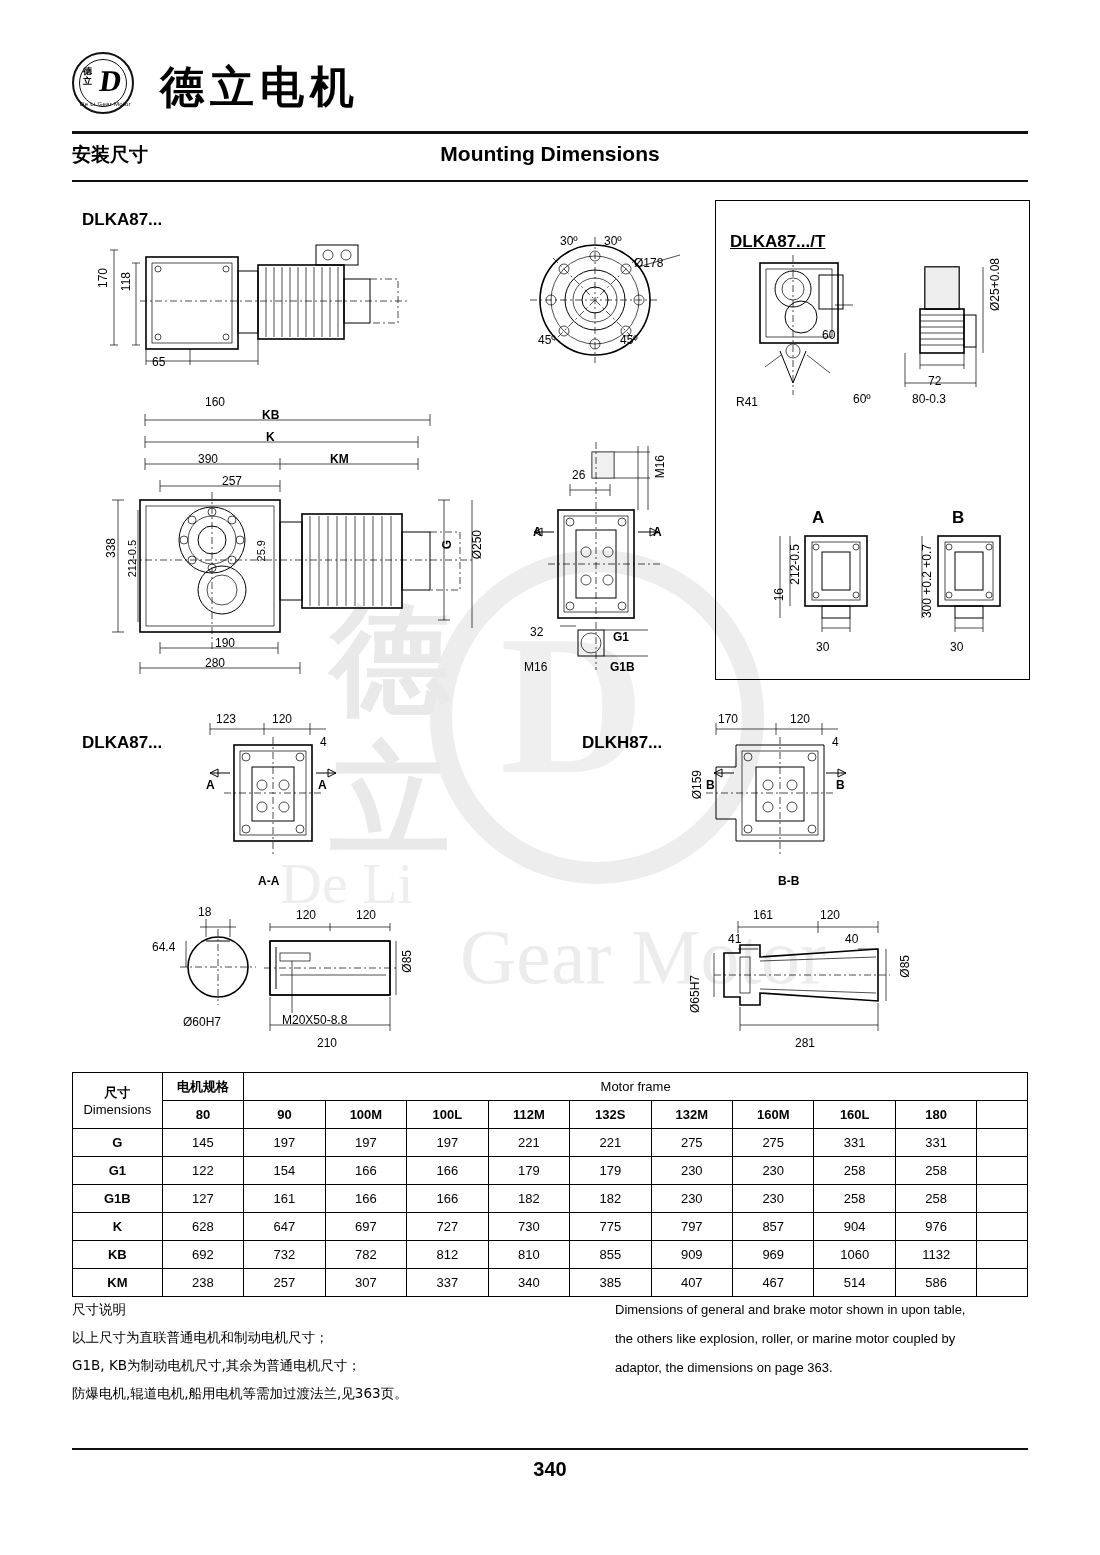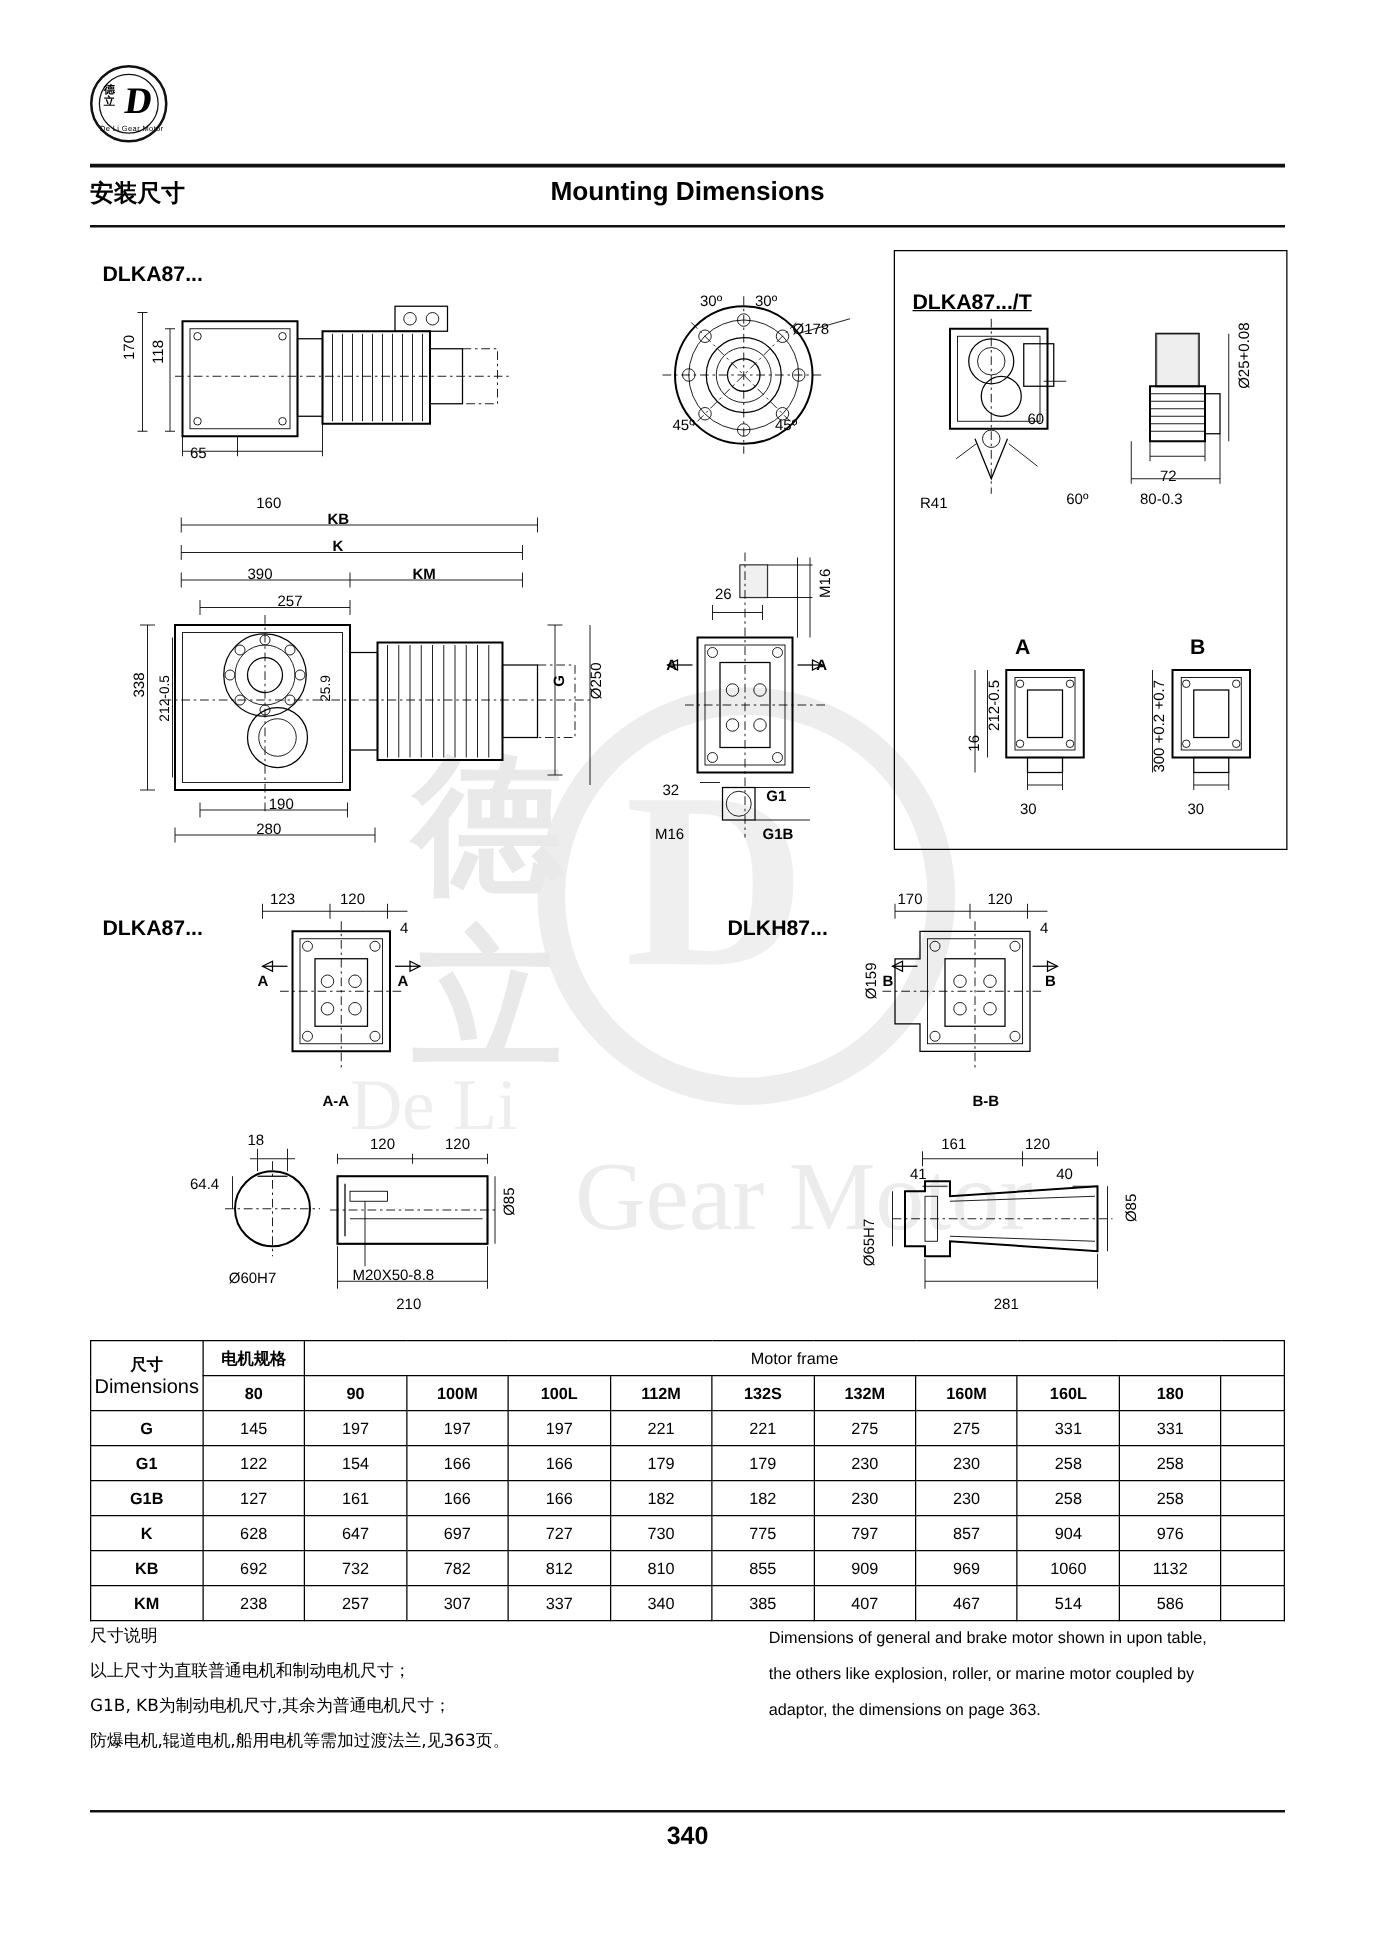--- a/index.html
+++ b/index.html
@@ -103,20 +103,21 @@
     <div class="t2">Gear Motor</div>
   </div>
 
   <div class="hdr">
     <div class="logo-badge">
       <div class="inner"></div>
       <div class="cn"><span>德</span><br><span>立</span></div>
       <div class="dl">D</div>
       <div class="sub">De Li Gear Motor</div>
     </div>
+    <div class="brand-cn">德立电机</div>
   </div>
   <div class="hdr-rule"></div>
   <div class="sec-cn">安装尺寸</div>
   <div class="sec-en">Mounting Dimensions</div>
   <div class="hdr-rule2"></div>
 
   <div class="ttl" style="left:82px;top:210px;">DLKA87...</div>
   <div class="ttl" style="left:730px;top:232px;text-decoration:underline;">DLKA87.../T</div>
   <div class="ttl" style="left:82px;top:733px;">DLKA87...</div>
   <div class="ttl" style="left:582px;top:733px;">DLKH87...</div>
@@ -544,21 +545,21 @@
   <div class="lbl" style="left:845px;top:932px;">40</div>
   <div class="lbl vert" style="left:688px;top:975px;">Ø65H7</div>
   <div class="lbl vert" style="left:898px;top:955px;">Ø85</div>
   <div class="lbl" style="left:795px;top:1036px;">281</div>
 
   <table class="dims">
     <tbody id="tbody-dims">
         <tr>
           <td class="cw0" rowspan="2">
             <div style="font-weight:bold;font-size:13px;">尺寸</div>
-            <div style="font-size:16px;">Dimensions</div>
+            <div style="font-size:13px;">Dimensions</div>
           </td>
           <th class="cwn">电机规格</th>
           <th colspan="10" style="font-weight:normal;">Motor frame</th>
         </tr>
         <tr>
           <th class="cwn">80</th>
           <th class="cwn">90</th>
           <th class="cwn">100M</th>
           <th class="cwn">100L</th>
           <th class="cwn">112M</th>

